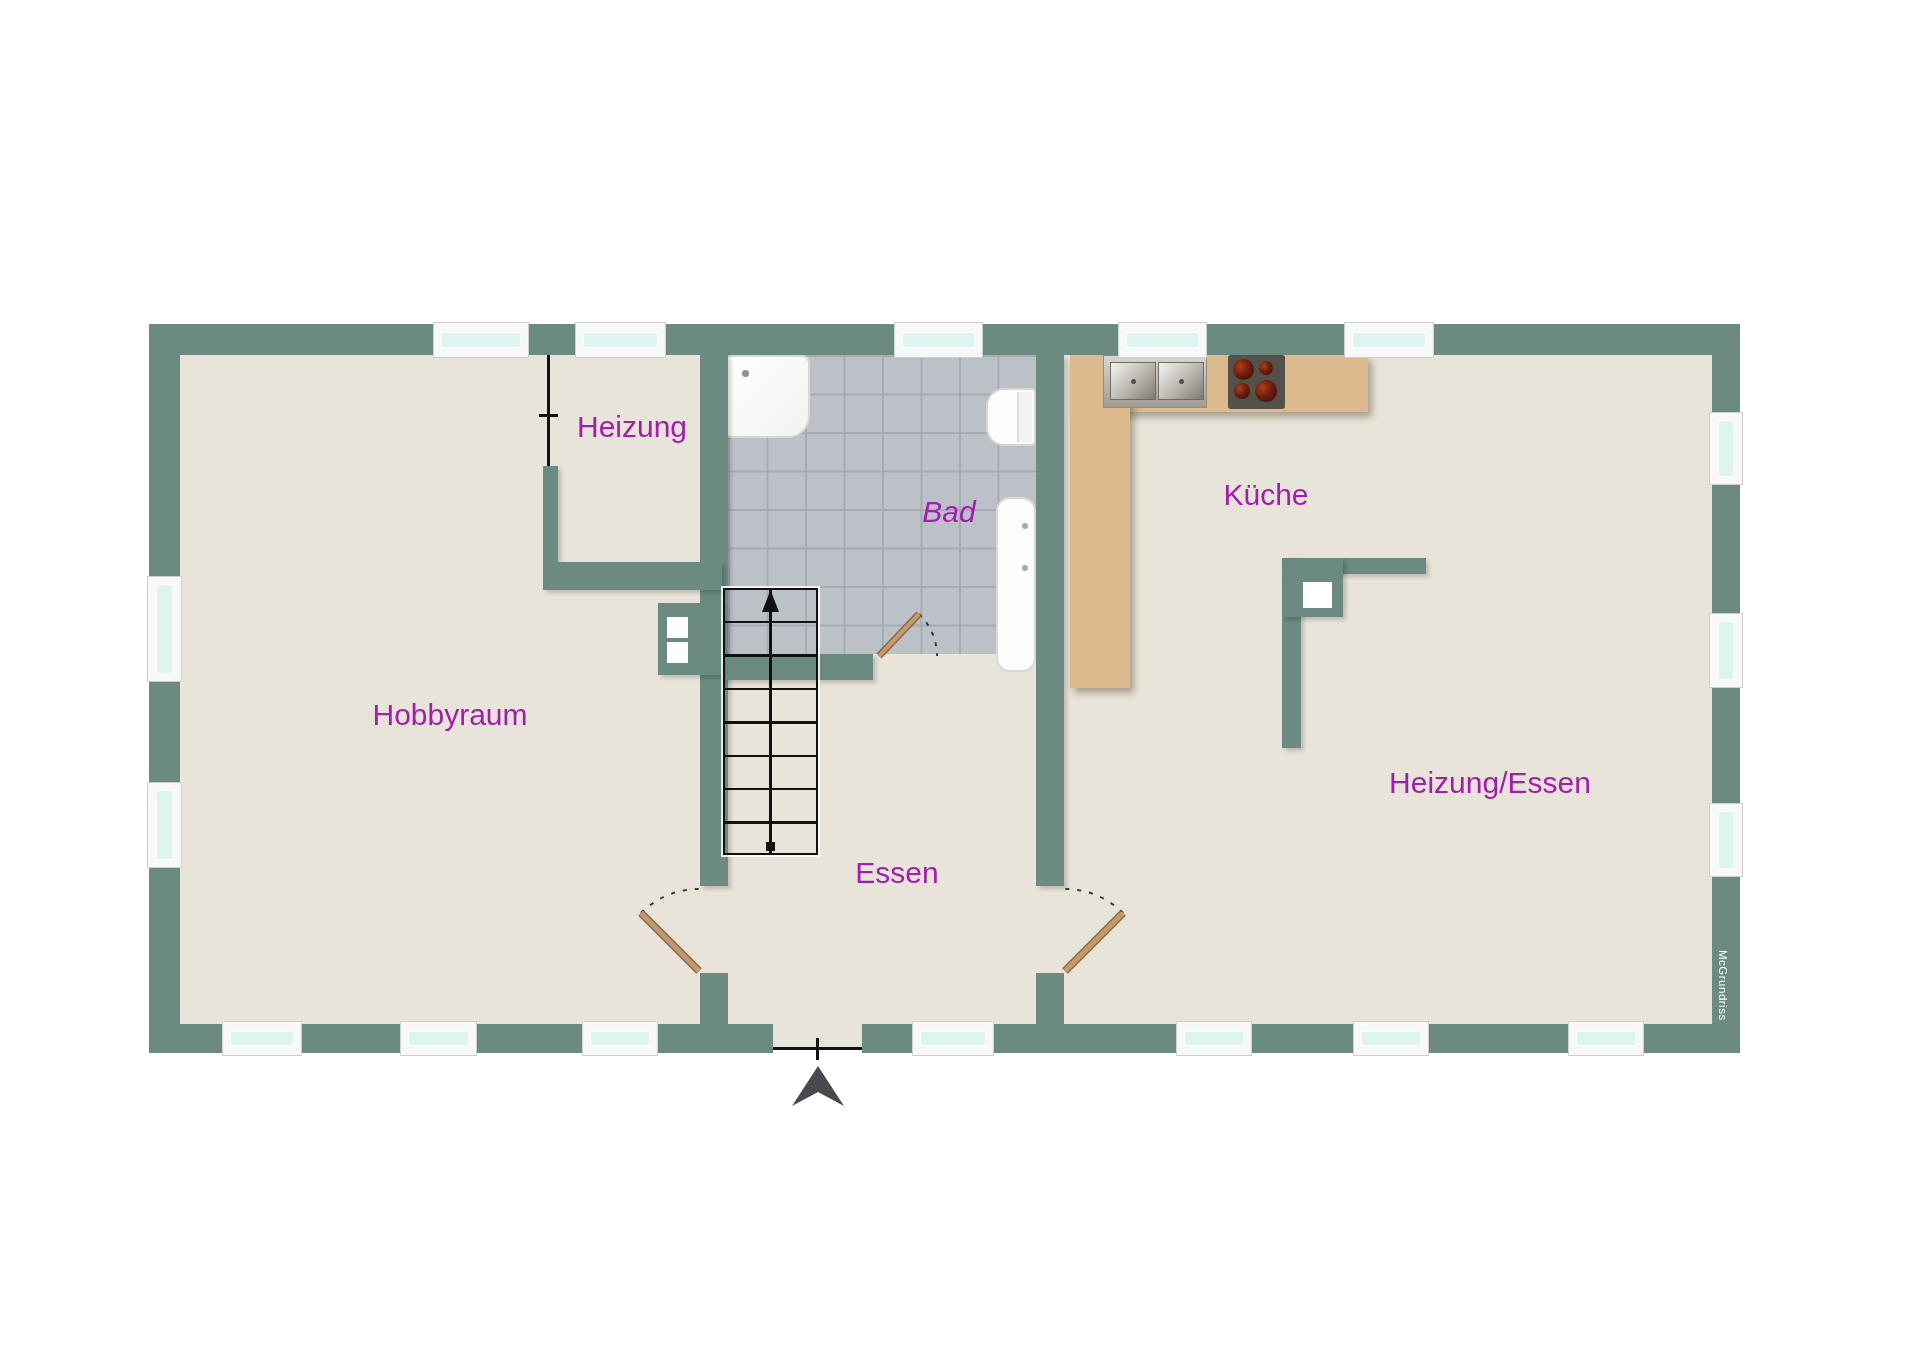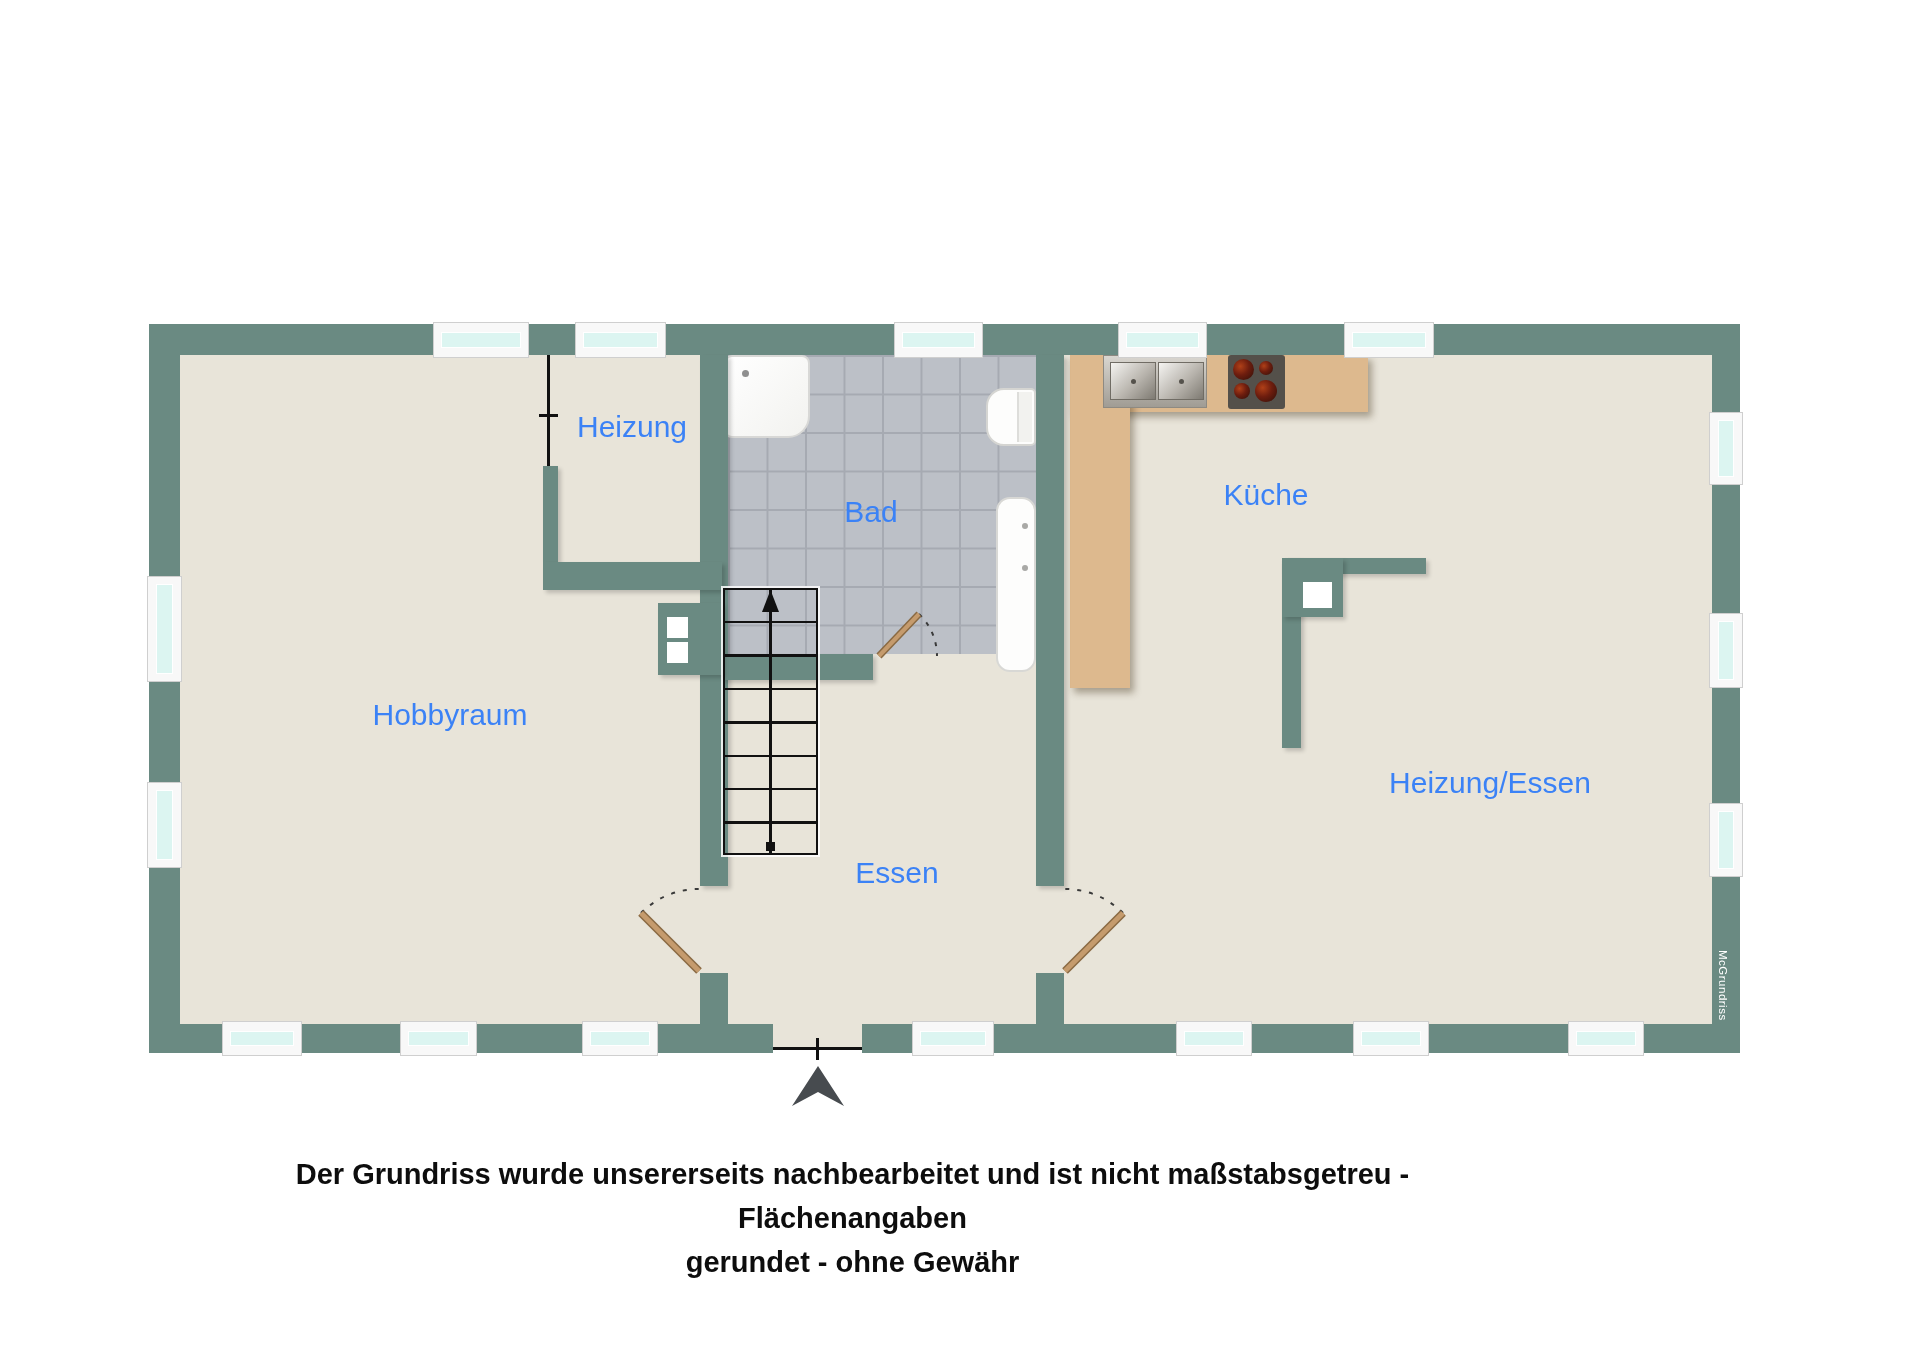--- a/index.html
+++ b/index.html
@@ -38,21 +38,21 @@
   .sink .basin .dot{position:absolute;left:50%;top:50%;width:5px;height:5px;margin:-2.5px;border-radius:50%;background:#55524c;}
   .stove{background:#54504a;border-radius:3px;}
   .burner{position:absolute;border-radius:50%;
       background:radial-gradient(circle at 35% 35%, #b04018 0%, #6e1d0e 45%, #2e0f09 100%);}
   
   .stairs{border:2.5px solid #111;box-sizing:border-box;
     background-image:repeating-linear-gradient(180deg, transparent 0 30.9px, #111 30.9px 33.4px);
     box-shadow:0 0 0 2px rgba(255,255,255,0.85);}
   .stairs .mid{position:absolute;top:0;bottom:0;left:50%;width:2.5px;margin-left:-1.25px;background:#111;}
   
-  .room-label{color:#3b82f6;font-size:30px;white-space:nowrap;transform:translate(-50%,-50%);}
+  .room-label{color:#a21caf;font-size:30px;white-space:nowrap;transform:translate(-50%,-50%);}
   .watermark{color:#ffffff;font-size:11.5px;letter-spacing:0.5px;writing-mode:vertical-rl;}
   .disclaimer{left:180px;width:1345px;top:1152px;text-align:center;color:#0d0d0d;
       font-size:29px;font-weight:600;line-height:44px;}
   .blackline{background:#111;}
   svg.overlay{position:absolute;left:0;top:0;pointer-events:none;}
 </style>
 </head>
 <body>
 
 <div class="canvas">
@@ -204,25 +204,21 @@
       <path d="M 1123 913 A 82 82 0 0 0 1065 889" fill="none" stroke="#3a3a3a" stroke-width="2" stroke-dasharray="4 8"></path>
       <line x1="1065" y1="971" x2="1123" y2="913" stroke="#8a6a43" stroke-width="8"></line>
       <line x1="1065" y1="971" x2="1123" y2="913" stroke="#C59B6D" stroke-width="5"></line>
     </g>
 
     <polygon points="818,1066 844,1106 818,1092 792,1106" fill="#474B4F"></polygon>
   </svg>
 
   <div class="abs room-label" style="left:450px;top:715px;">Hobbyraum</div>
   <div class="abs room-label" style="left:632px;top:427px;">Heizung</div>
-  <div class="abs room-label" style="left:871px;top:512px;">Bad</div>
+  <div class="abs room-label" style="left:949px;top:512px;font-style:italic;">Bad</div>
   <div class="abs room-label" style="left:1266px;top:495px;">Küche</div>
   <div class="abs room-label" style="left:1490px;top:783px;">Heizung/Essen</div>
   <div class="abs room-label" style="left:897px;top:873px;">Essen</div>
 
   <div class="abs watermark" style="left:1717px;top:950px;height:72px;">McGrundriss</div>
 
-  <div class="abs disclaimer">
-    <div>Der Grundriss wurde unsererseits nachbearbeitet und ist nicht maßstabsgetreu - Flächenangaben</div>
-    <div>gerundet - ohne Gewähr</div>
-  </div>
 
 </div>
 
 </body></html>

